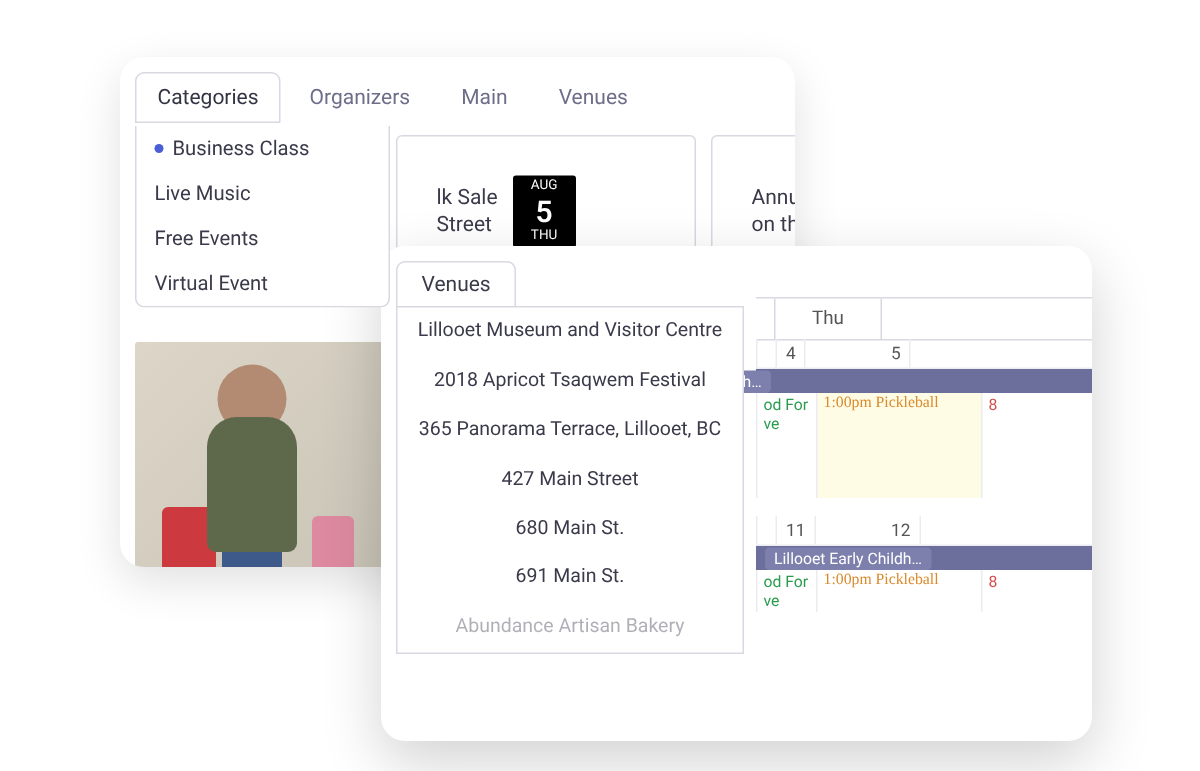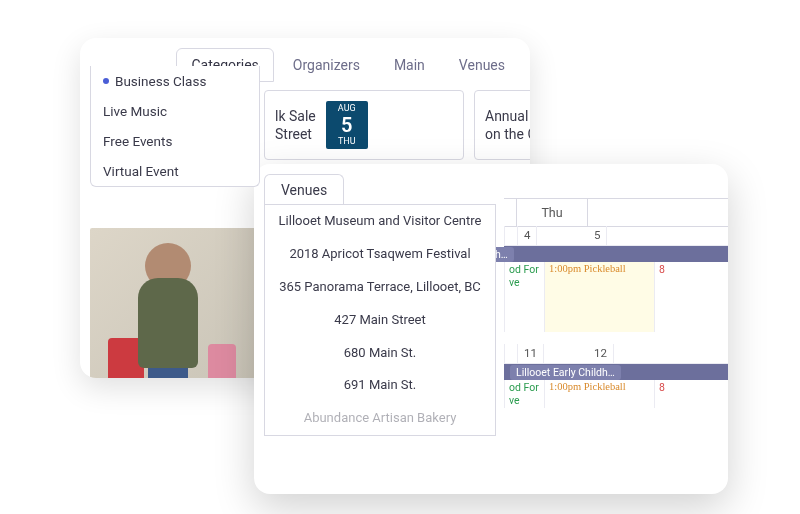--- a/index.html
+++ b/index.html
@@ -21,36 +21,35 @@
     border-radius: 16px;
     box-shadow: 0 10px 30px rgba(0,0,0,0.12);
     overflow: hidden;
   }
   .tabs {
     display: flex;
     gap: 4px;
     padding: 10px 10px 0 10px;
     color: #6e6e8a;
     font-size: 14px;
-    justify-content: flex-end;
   }
   .tab {
     padding: 8px 14px;
     border: 1px solid transparent;
     border-radius: 6px 6px 0 0;
     cursor: pointer;
   }
   .tab.active {
     border-color: #d8d8e2;
     color: #333344;
     background: #fff;
   }
   .cat-dropdown {
     position: absolute;
-    left: 10px; top: 28px;
+    left: 10px; top: 46px;
     width: 170px;
     background: #fff;
     border: 1px solid #d8d8e2;
     border-top: none;
     border-radius: 0 0 6px 6px;
     z-index: 5;
   }
   .cat-dropdown .dd-item {
     padding: 7px 12px;
     color: #3a3a4a;
@@ -65,34 +64,34 @@
   }
 
   .event-cards {
     position: absolute;
     left: 10px; top: 52px; right: 10px;
     display: flex; gap: 10px;
   }
   .event-card {
     border: 1px solid #d8d8e2;
     border-radius: 4px;
-    padding: 10px;
+    padding: 26px;
     display: flex; gap: 10px;
     align-items: center;
     min-width: 200px;
     overflow: hidden;
   }
   .event-card .title {
     color: #3a3a4a;
     font-size: 14px;
     line-height: 1.3;
   }
   .date-badge {
     width: 42px; height: 48px;
-    background: #0c4a6e;
+    background: #000000;
     color: #fff;
     display: flex; flex-direction: column;
     align-items: center; justify-content: center;
     font-size: 9px; line-height: 1;
     border-radius: 2px;
   }
   .date-badge .day { font-size: 20px; font-weight: 600; margin: 2px 0; }
 
   .event-photo {
     position: absolute;

